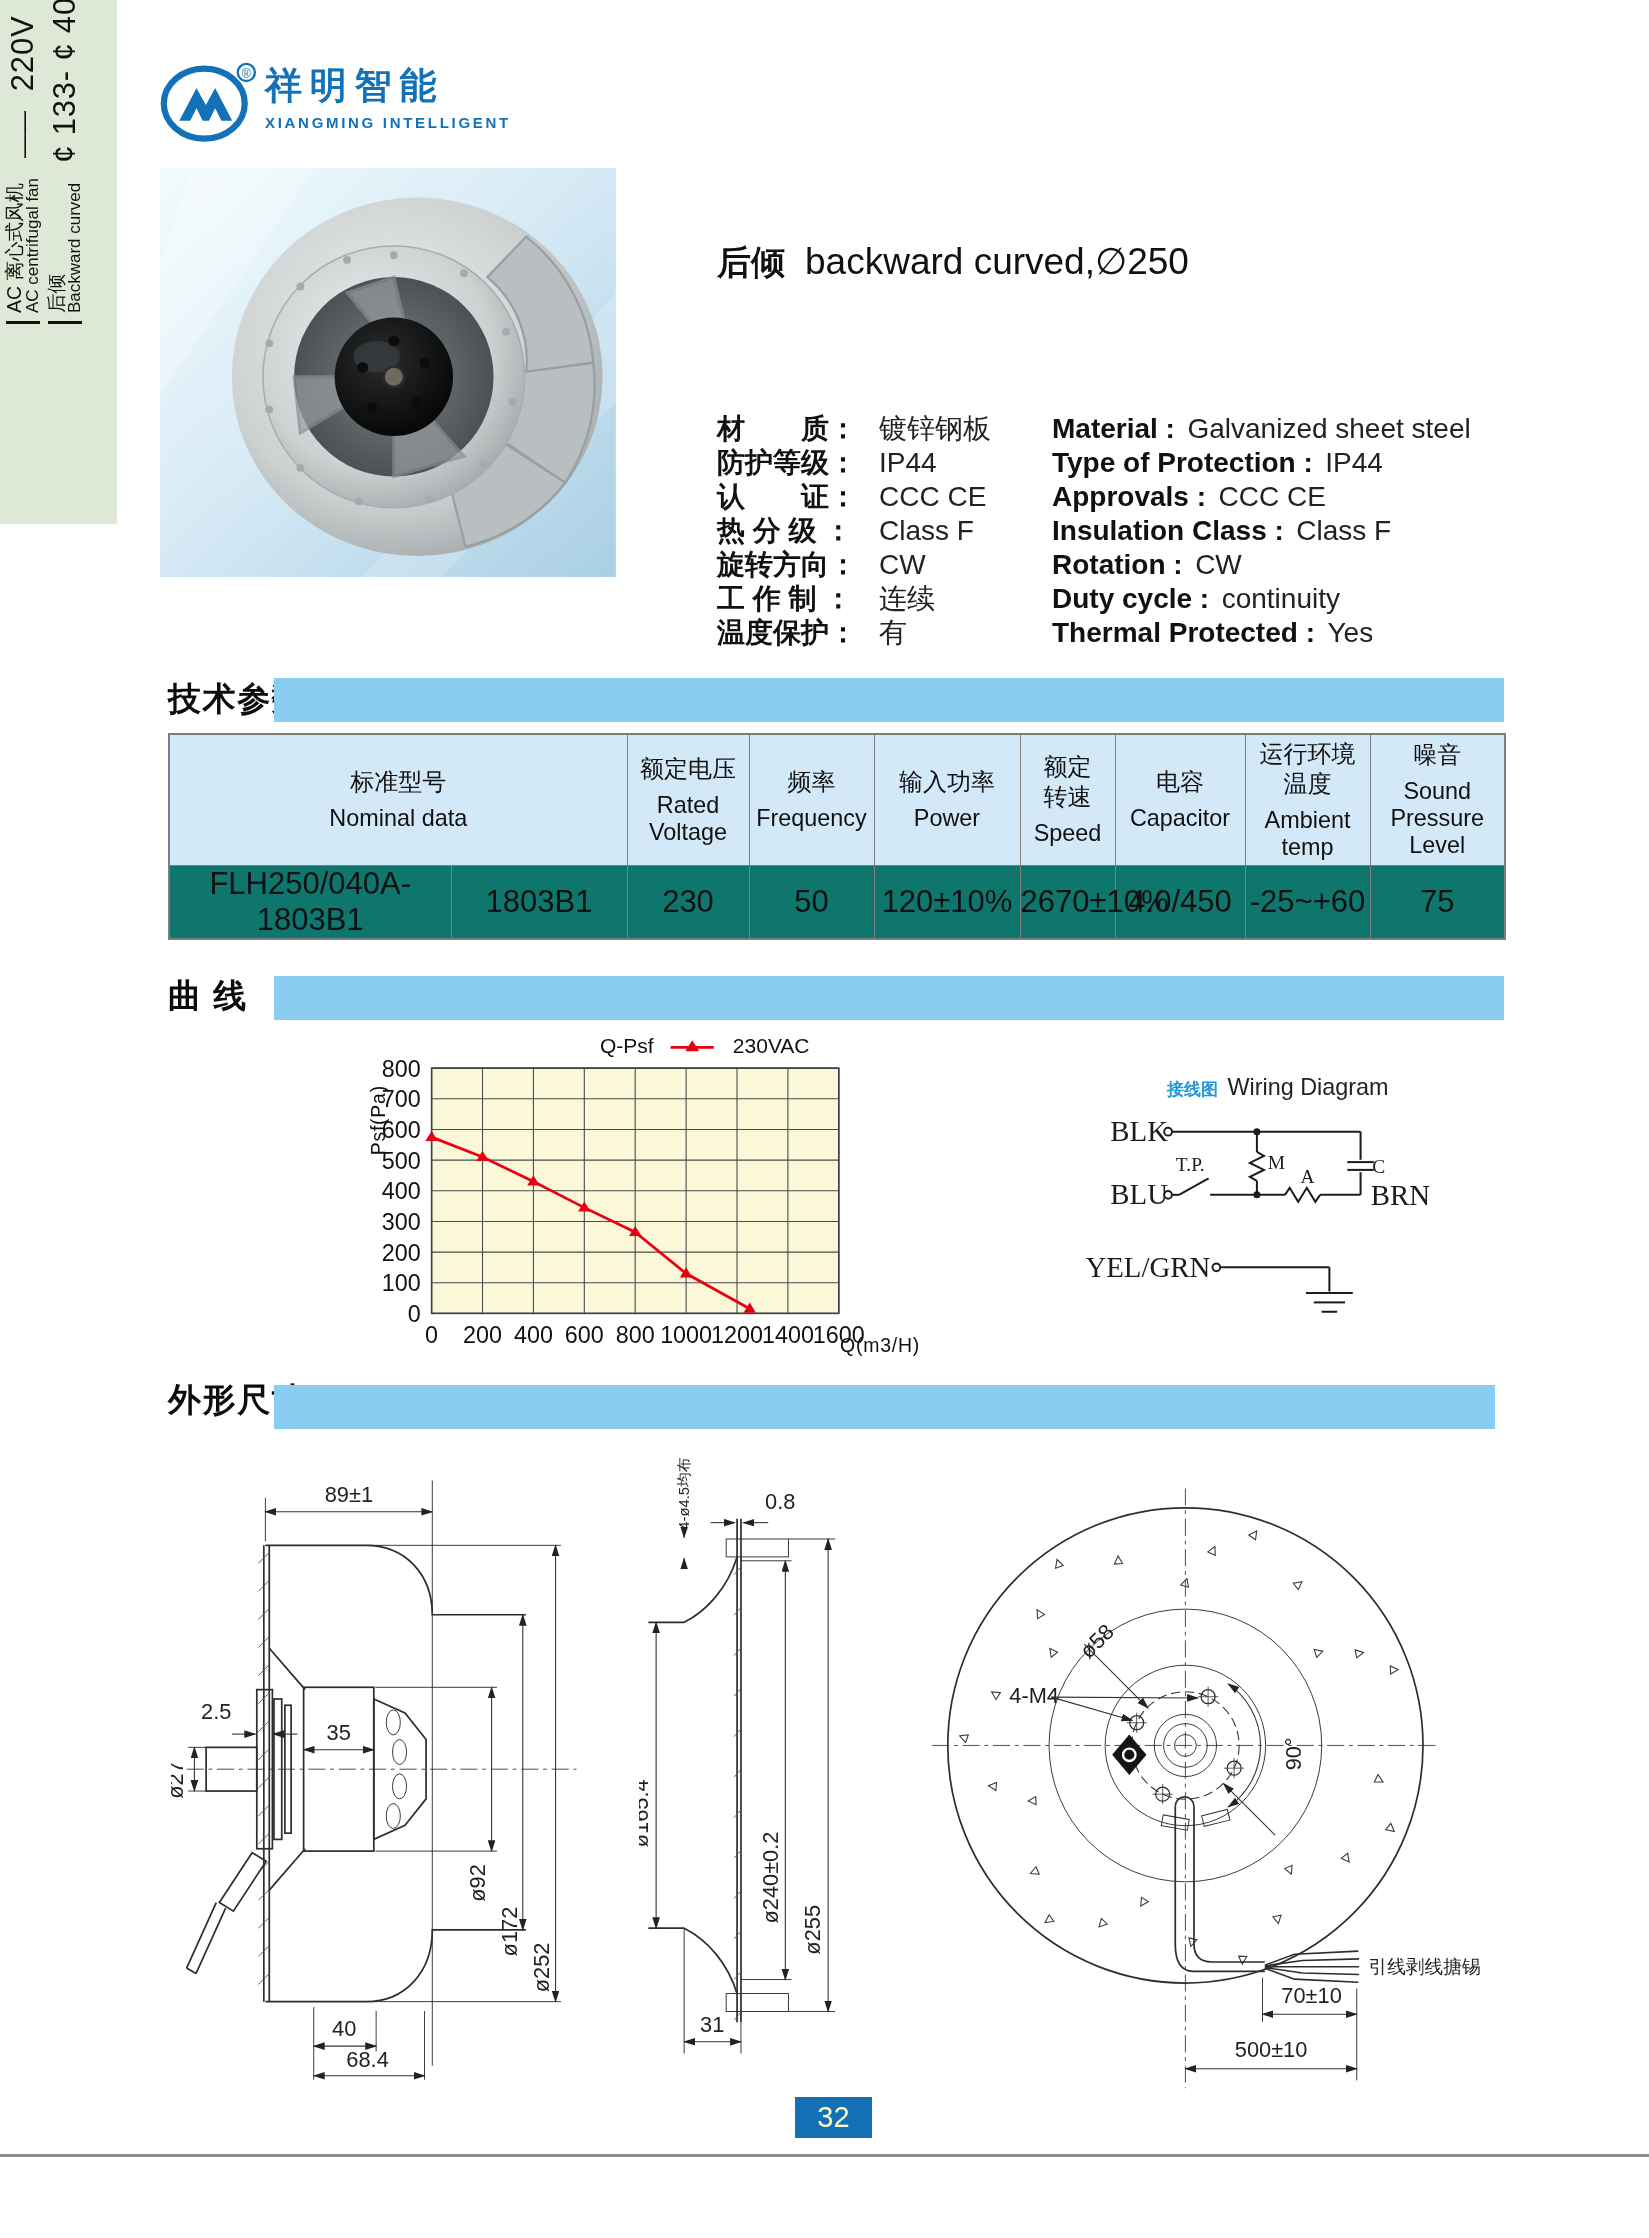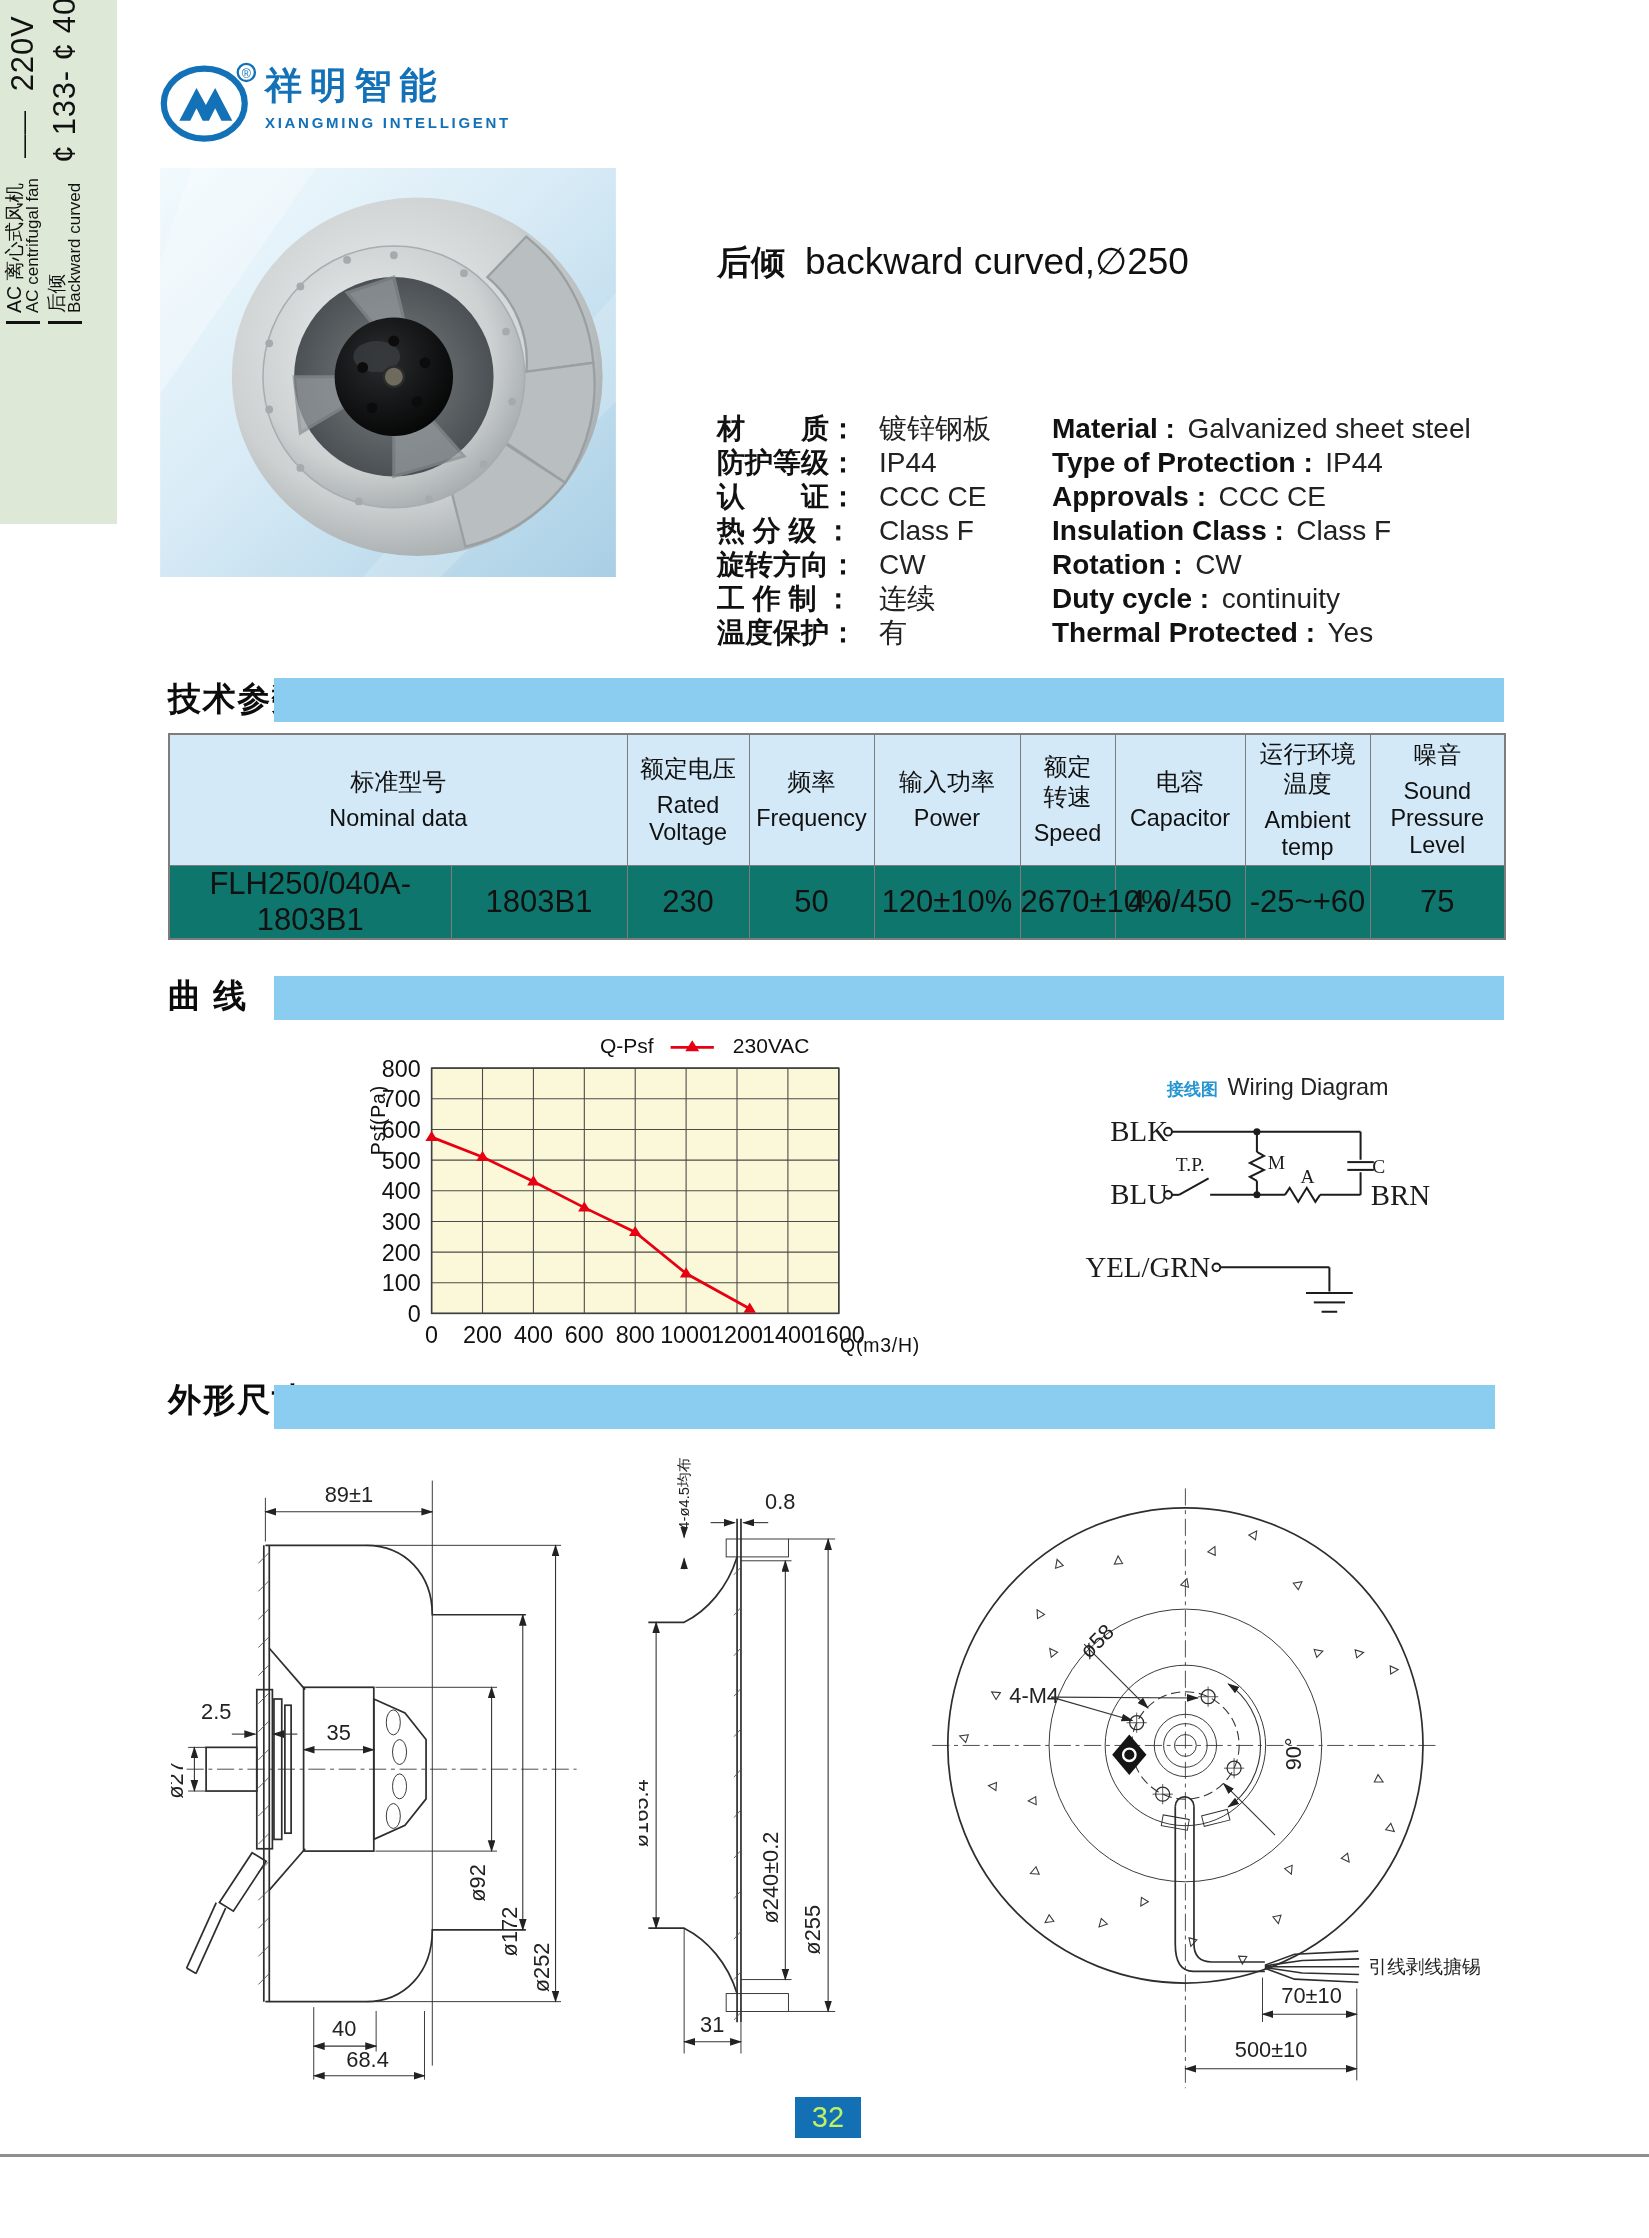--- a/index.html
+++ b/index.html
@@ -84,21 +84,21 @@
   .centerline{stroke:#444;stroke-width:1.2;stroke-dasharray:22 6 5 6;fill:none;}
   .dashline{stroke:#333;stroke-width:1.4;stroke-dasharray:12 6;fill:none;}
   .dim-label{font-size:28px;fill:#222;font-family:"Liberation Sans",sans-serif;}
   .dim-label-s{font-size:19px;fill:#222;font-family:"Liberation Sans",sans-serif;}
   #drawL,#drawM,#drawR{position:absolute;}
   #drawL{left:171px;top:1465px;}
   #drawM{left:639px;top:1434px;}
   #drawR{left:928px;top:1465px;}
 
   
-  .page-badge{position:absolute;left:795px;top:2097px;width:66px;height:41px;background:var(--page_box_blue,#1470b4);color:#bef264;font-size:29px;display:flex;align-items:center;justify-content:center;}
+  .page-badge{position:absolute;left:795px;top:2097px;width:77px;height:41px;background:var(--page_box_blue,#1470b4);color:#fef9c3;font-size:29px;display:flex;align-items:center;justify-content:center;}
   .bottom-rule{position:absolute;left:0;top:2154px;width:1649px;height:3.1px;background:#8f8f8f;}
 </style>
 </head>
 <body>
 
 <div class="page">
 
   <svg width="0" height="0" style="position:absolute">
     <defs>
       <marker id="ah" markerWidth="11" markerHeight="8" refX="10" refY="3.5" orient="auto-start-reverse">

